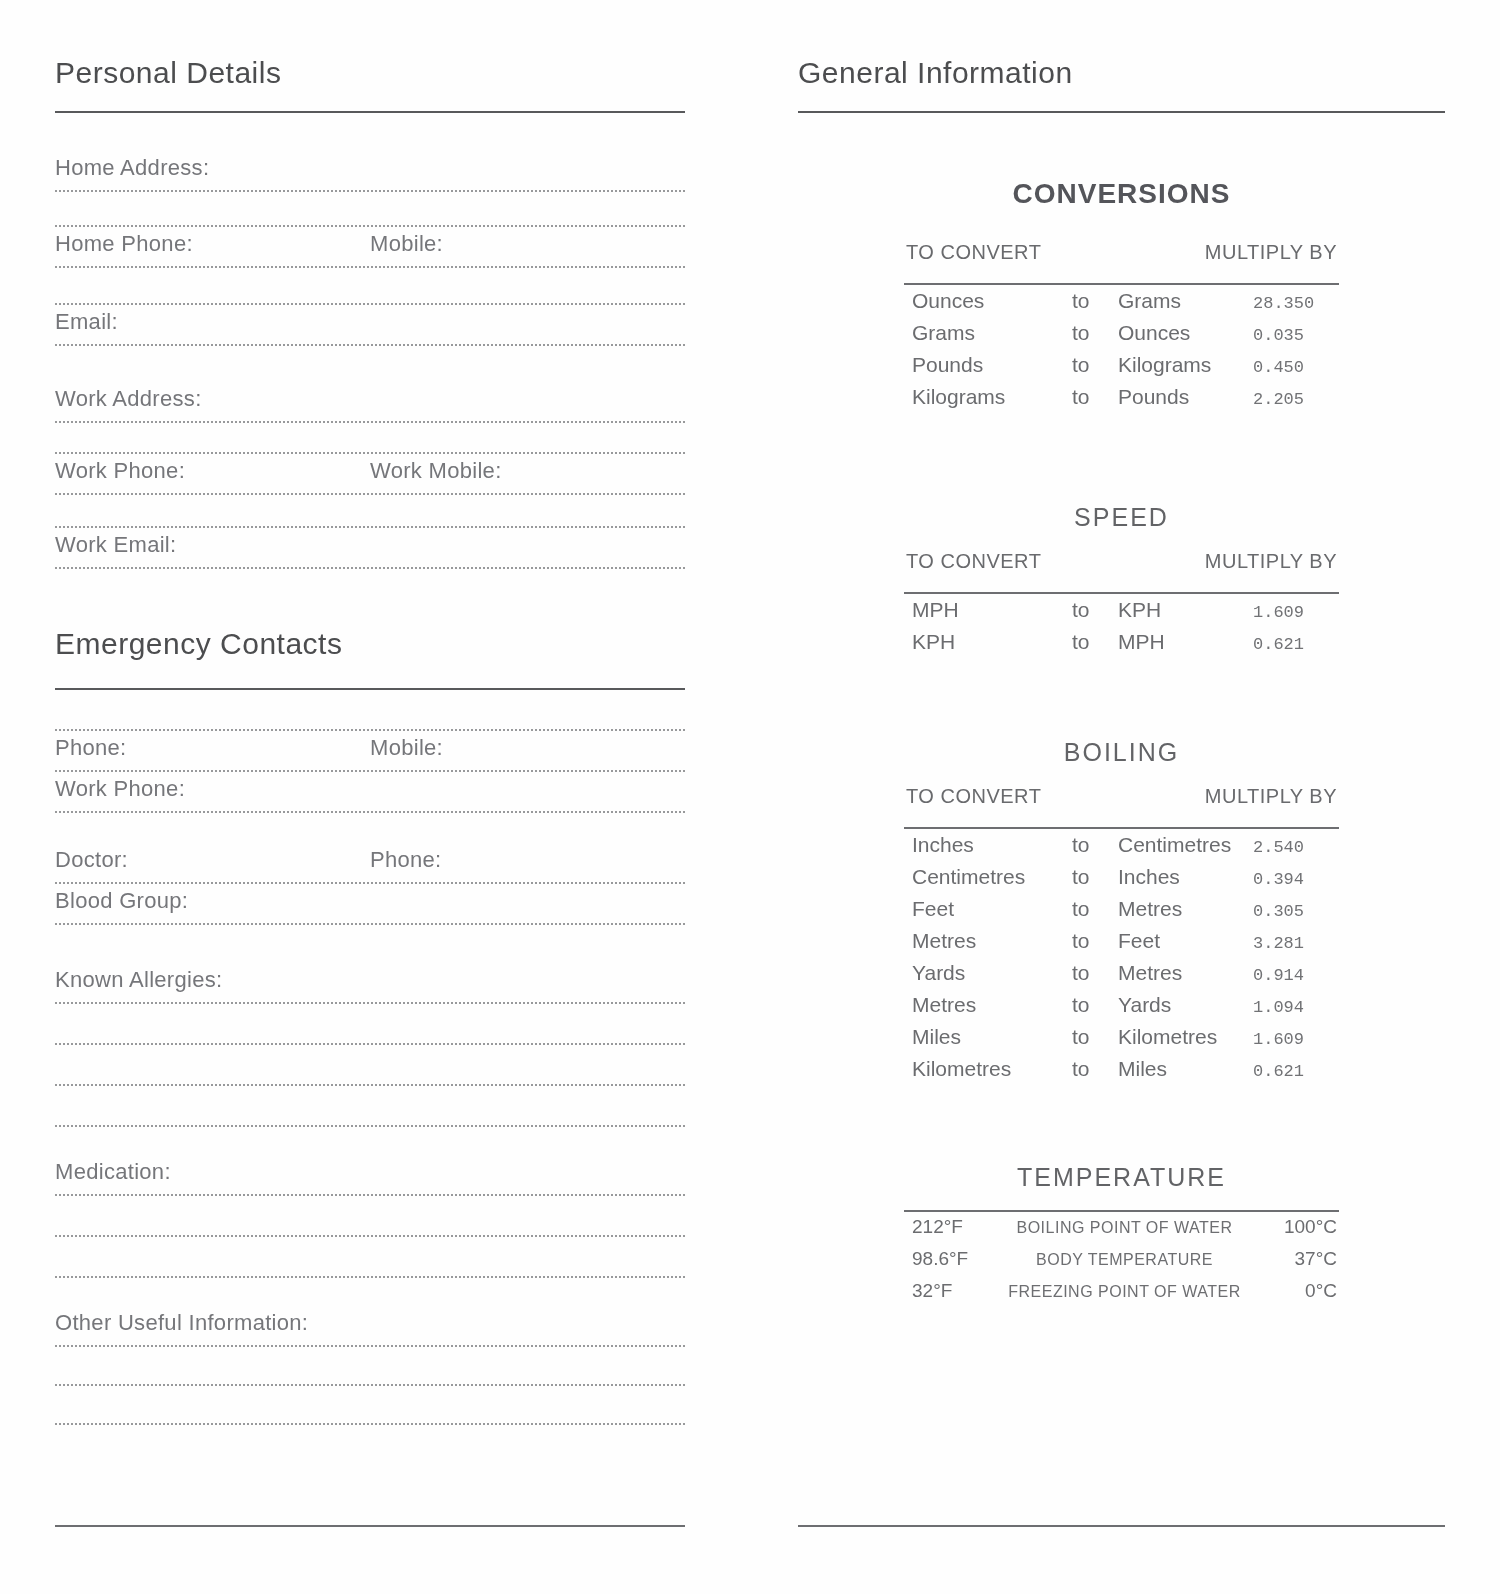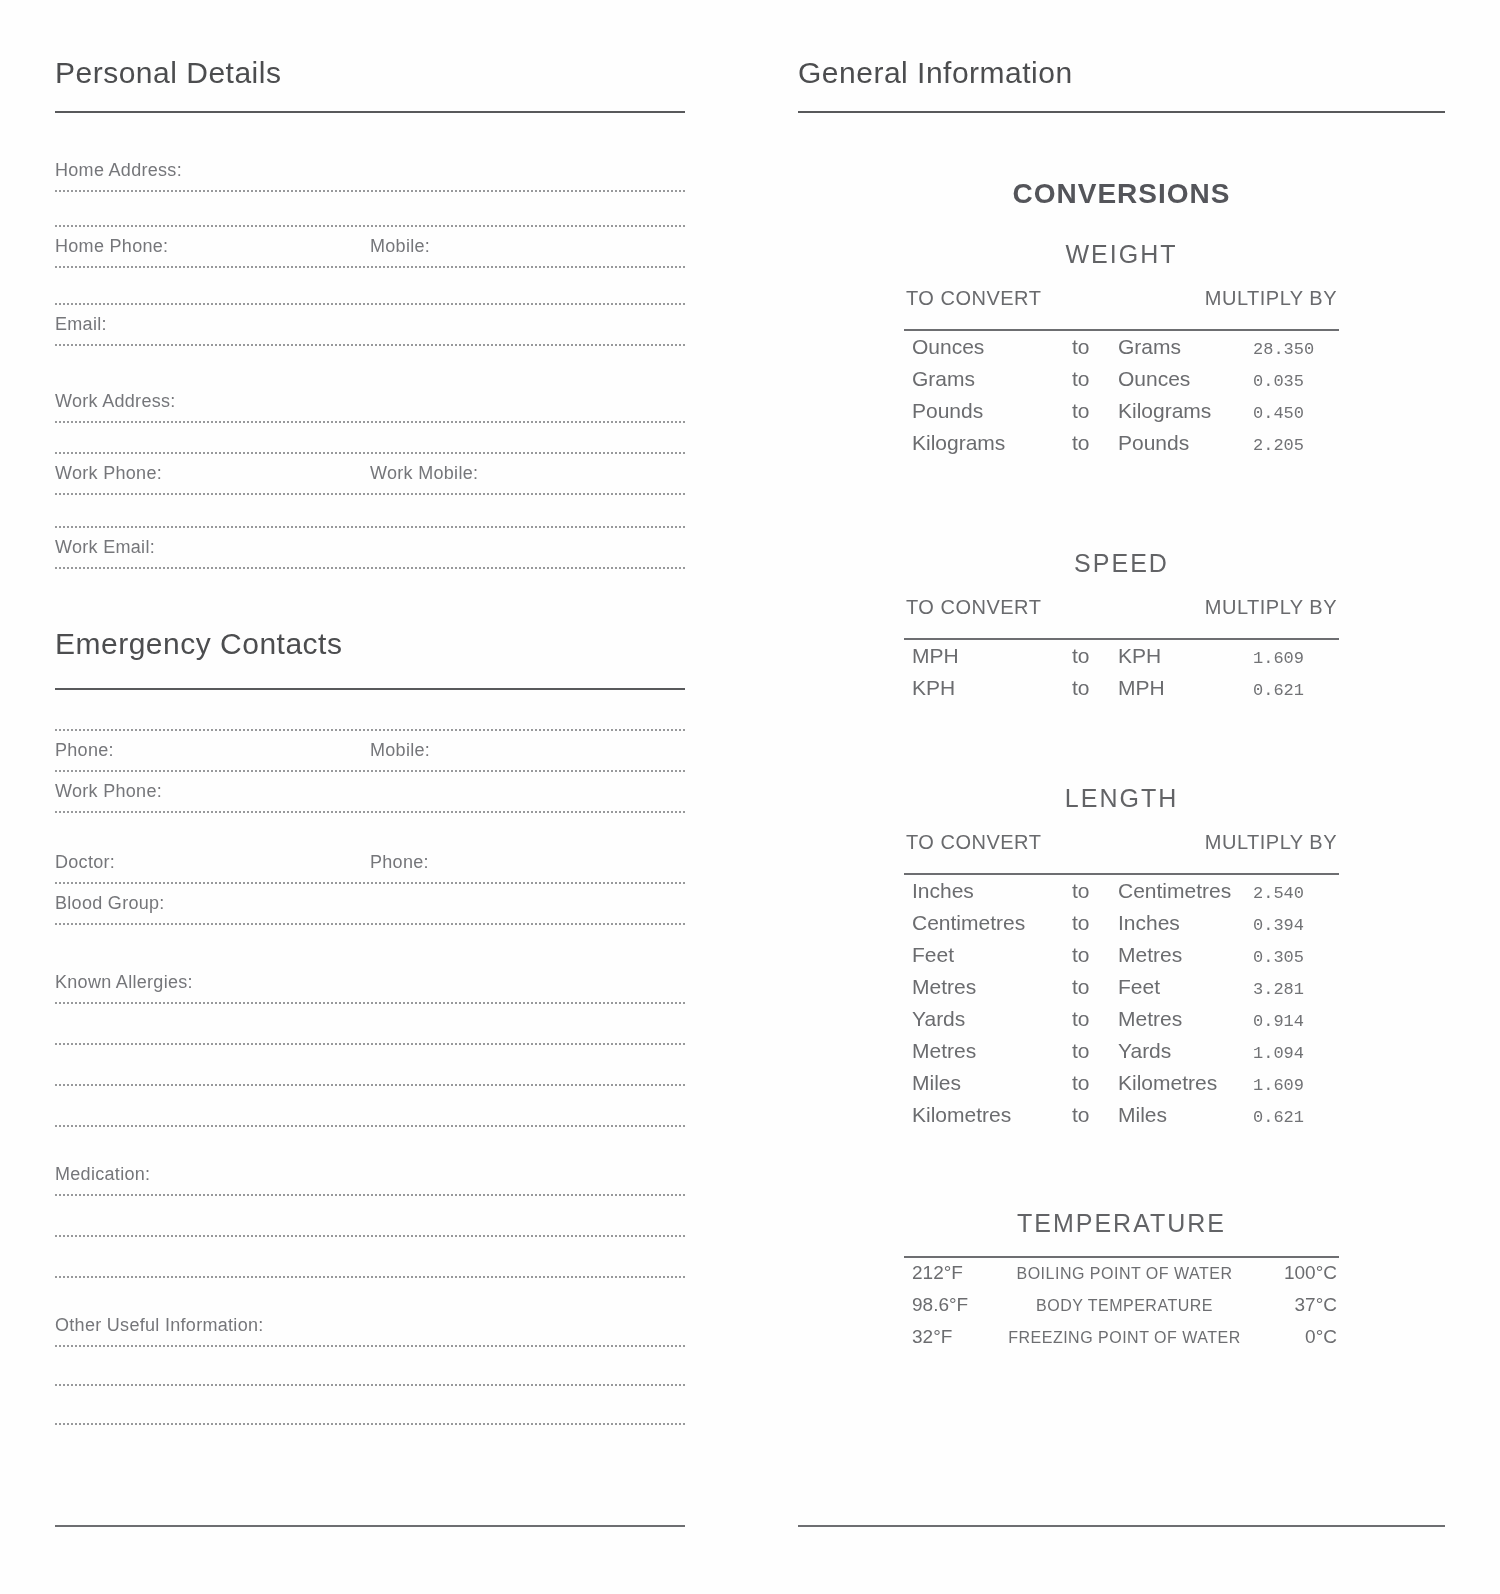--- a/index.html
+++ b/index.html
@@ -20,21 +20,21 @@
     color:#4c4d4f;text-align:left;letter-spacing:.5px;
   }
   h2.h2-second{margin-top:57px;}
   .title-rule{border-top:2px solid #58595b;margin-top:20px;height:0;}
   .title-rule.em{margin-top:26px;}
   .bottom-rule{position:absolute;top:1470px;left:0;right:0;border-top:2px solid #6d6e71;height:0;}
 
   
   .form{width:100%;}
   .lrow{position:relative;height:30px;}
-  .flabel{position:absolute;bottom:0;left:0;font-size:18px;color:#75767a;letter-spacing:.3px;}
+  .flabel{position:absolute;bottom:0;left:0;font-size:22px;color:#75767a;letter-spacing:.3px;}
   .flabel.half{left:50%;}
   .dotline{height:0;border-top:2px dotted #98999b;margin-top:9px;}
   .gap{width:100%;}
 
   
   .conv-title{
     margin-top:64px;font-size:28px;font-weight:700;line-height:34px;
     color:#54555a;text-align:center;letter-spacing:1px;
   }
   .tables-wrap{width:435px;margin:0 auto;}
@@ -172,21 +172,20 @@
   <div class="bottom-rule"></div>
 </section>
 
 <section class="col col-right">
   <h2 class="page-title">General Information</h2>
   <div class="title-rule"></div>
   <div class="conv-title">CONVERSIONS</div>
   <div class="tables-wrap">
     <div id="conversion-tables">
         <div class="conv-table">
-          <div class="tbl-heading">WEIGHT</div>
           <div class="tbl-colheads">
             <span>TO CONVERT</span>
             <span>MULTIPLY BY</span>
           </div>
           <div class="tbl-rule"></div>
           <div class="tbl-rows">
             <div class="crow">
               <span class="c-from">Ounces</span>
               <span class="c-to">to</span>
               <span class="c-target">Grams</span>
@@ -228,21 +227,21 @@
             </div>
             <div class="crow">
               <span class="c-from">KPH</span>
               <span class="c-to">to</span>
               <span class="c-target">MPH</span>
               <span class="c-val">0.621</span>
             </div>
           </div>
         </div>
         <div class="conv-table">
-          <div class="tbl-heading">LENGTH</div>
+          <div class="tbl-heading">BOILING</div>
           <div class="tbl-colheads">
             <span>TO CONVERT</span>
             <span>MULTIPLY BY</span>
           </div>
           <div class="tbl-rule"></div>
           <div class="tbl-rows">
             <div class="crow">
               <span class="c-from">Inches</span>
               <span class="c-to">to</span>
               <span class="c-target">Centimetres</span>

